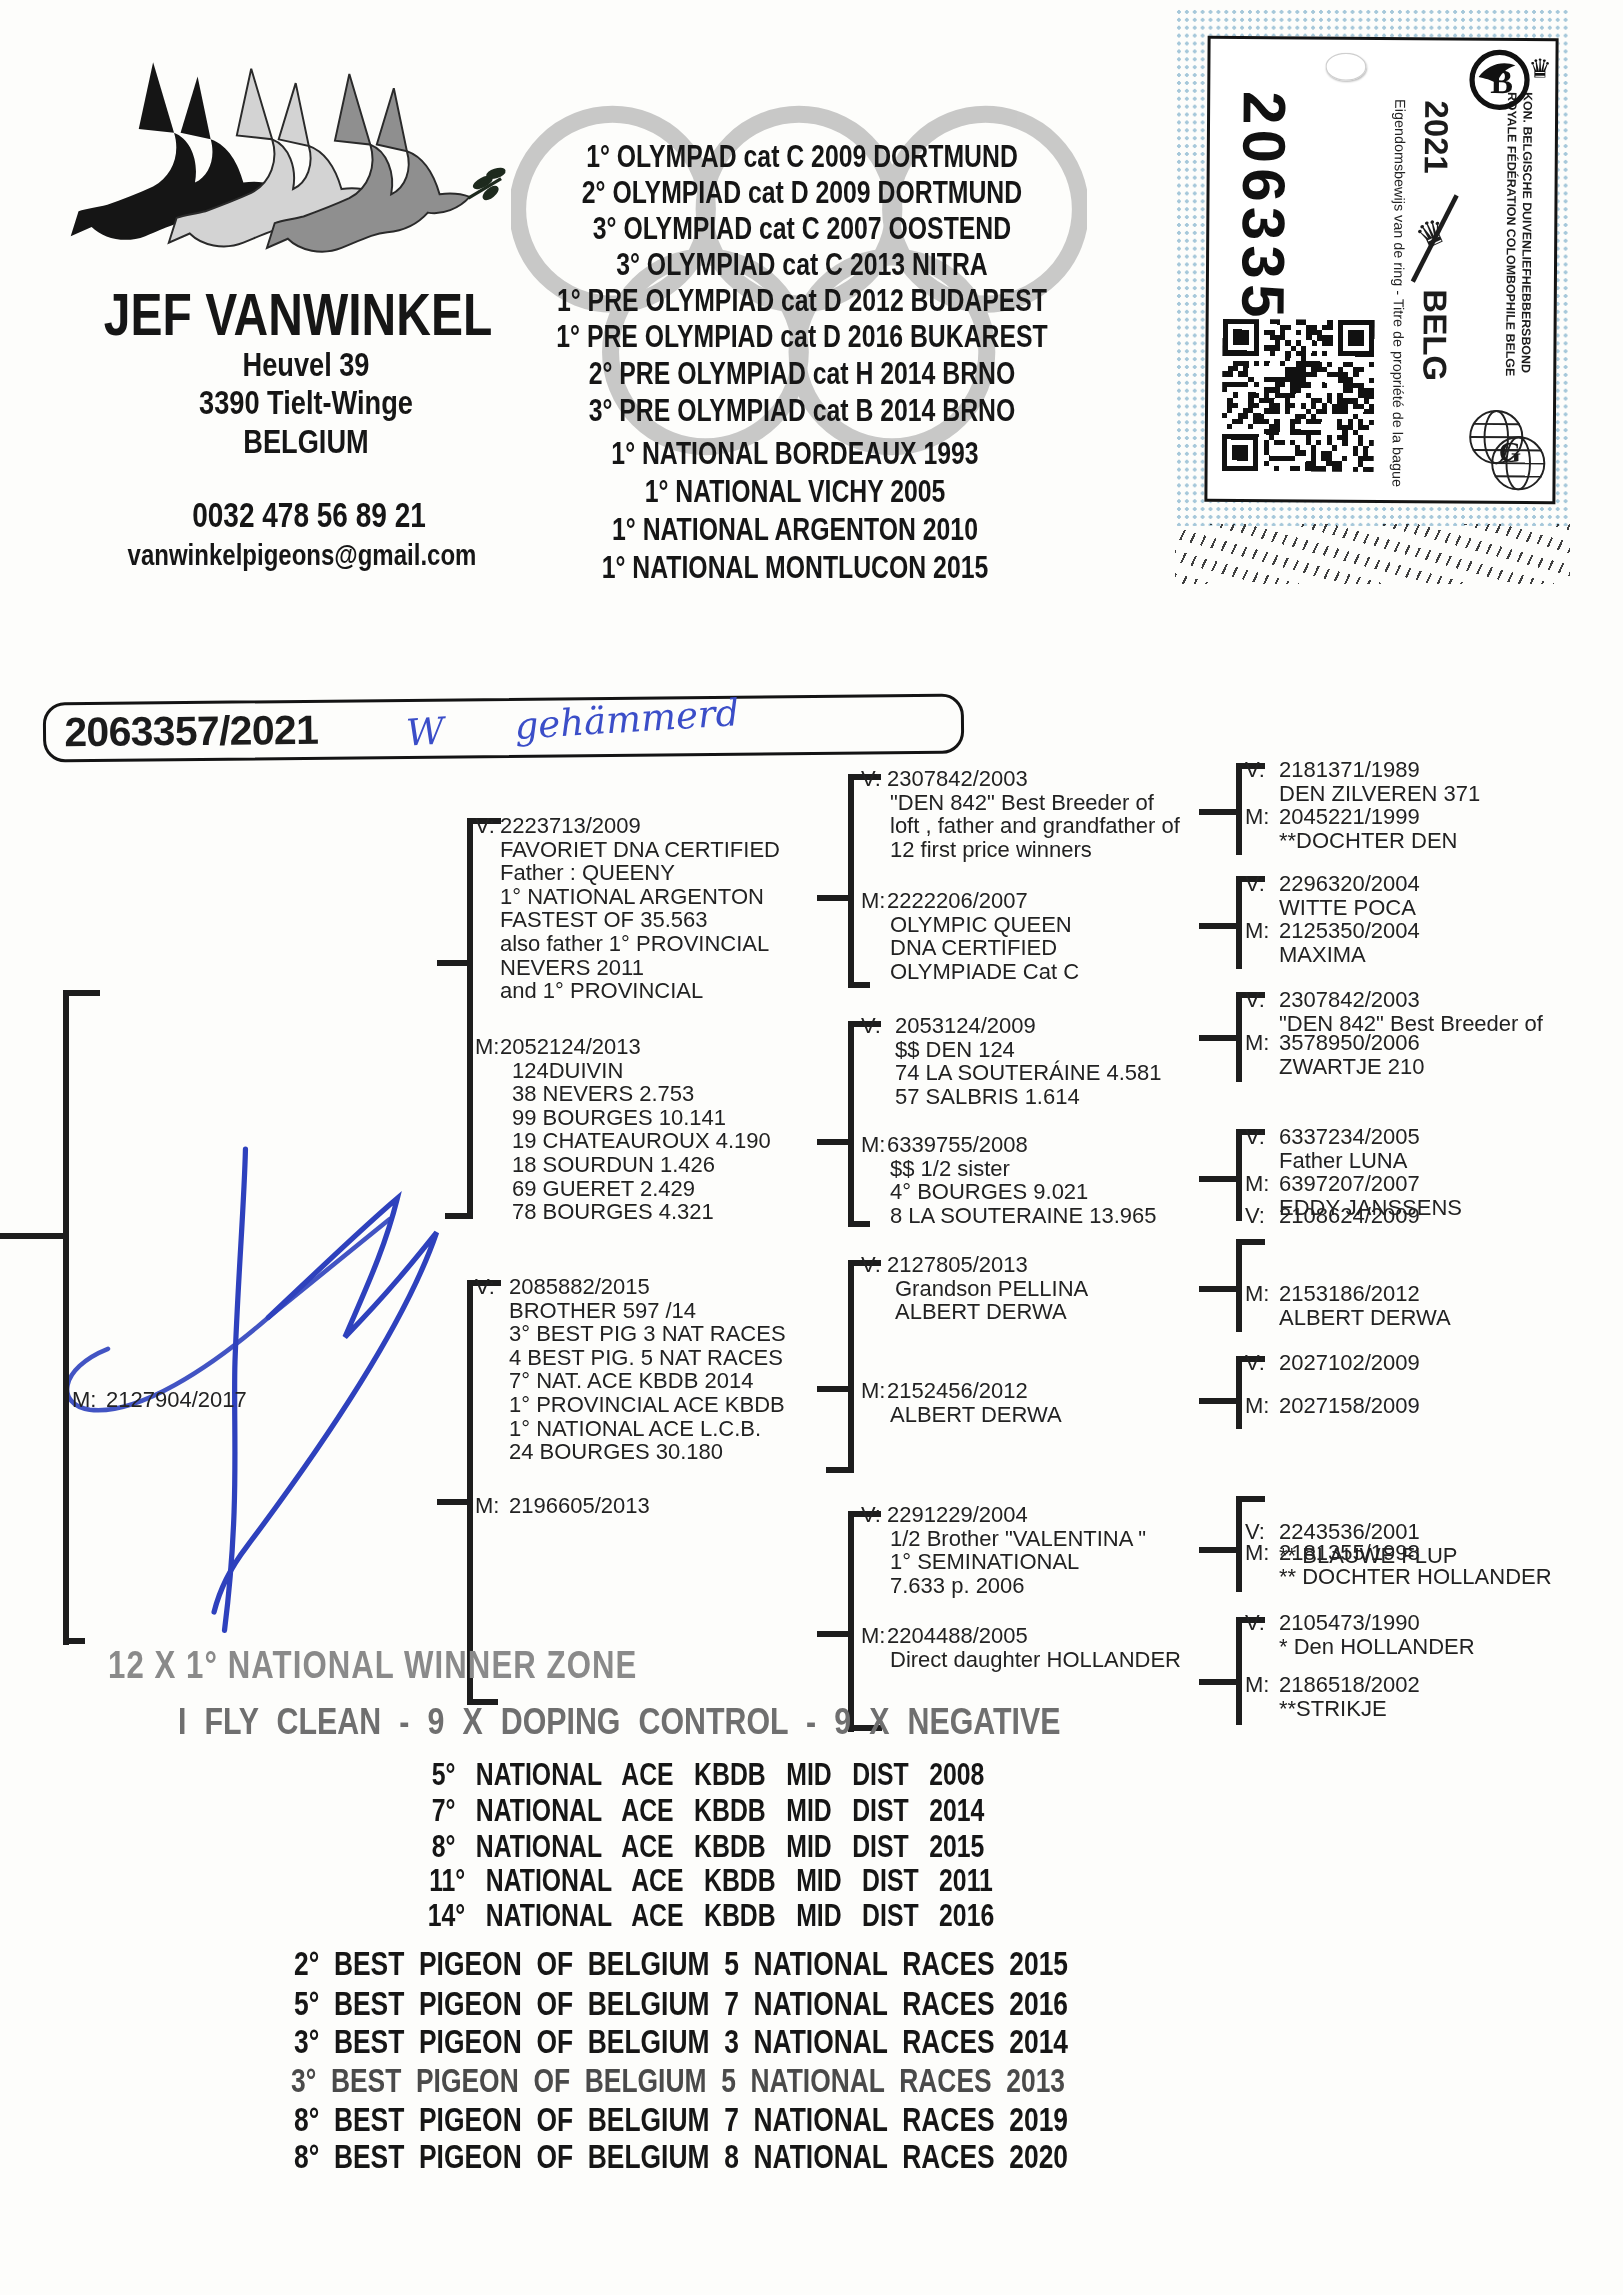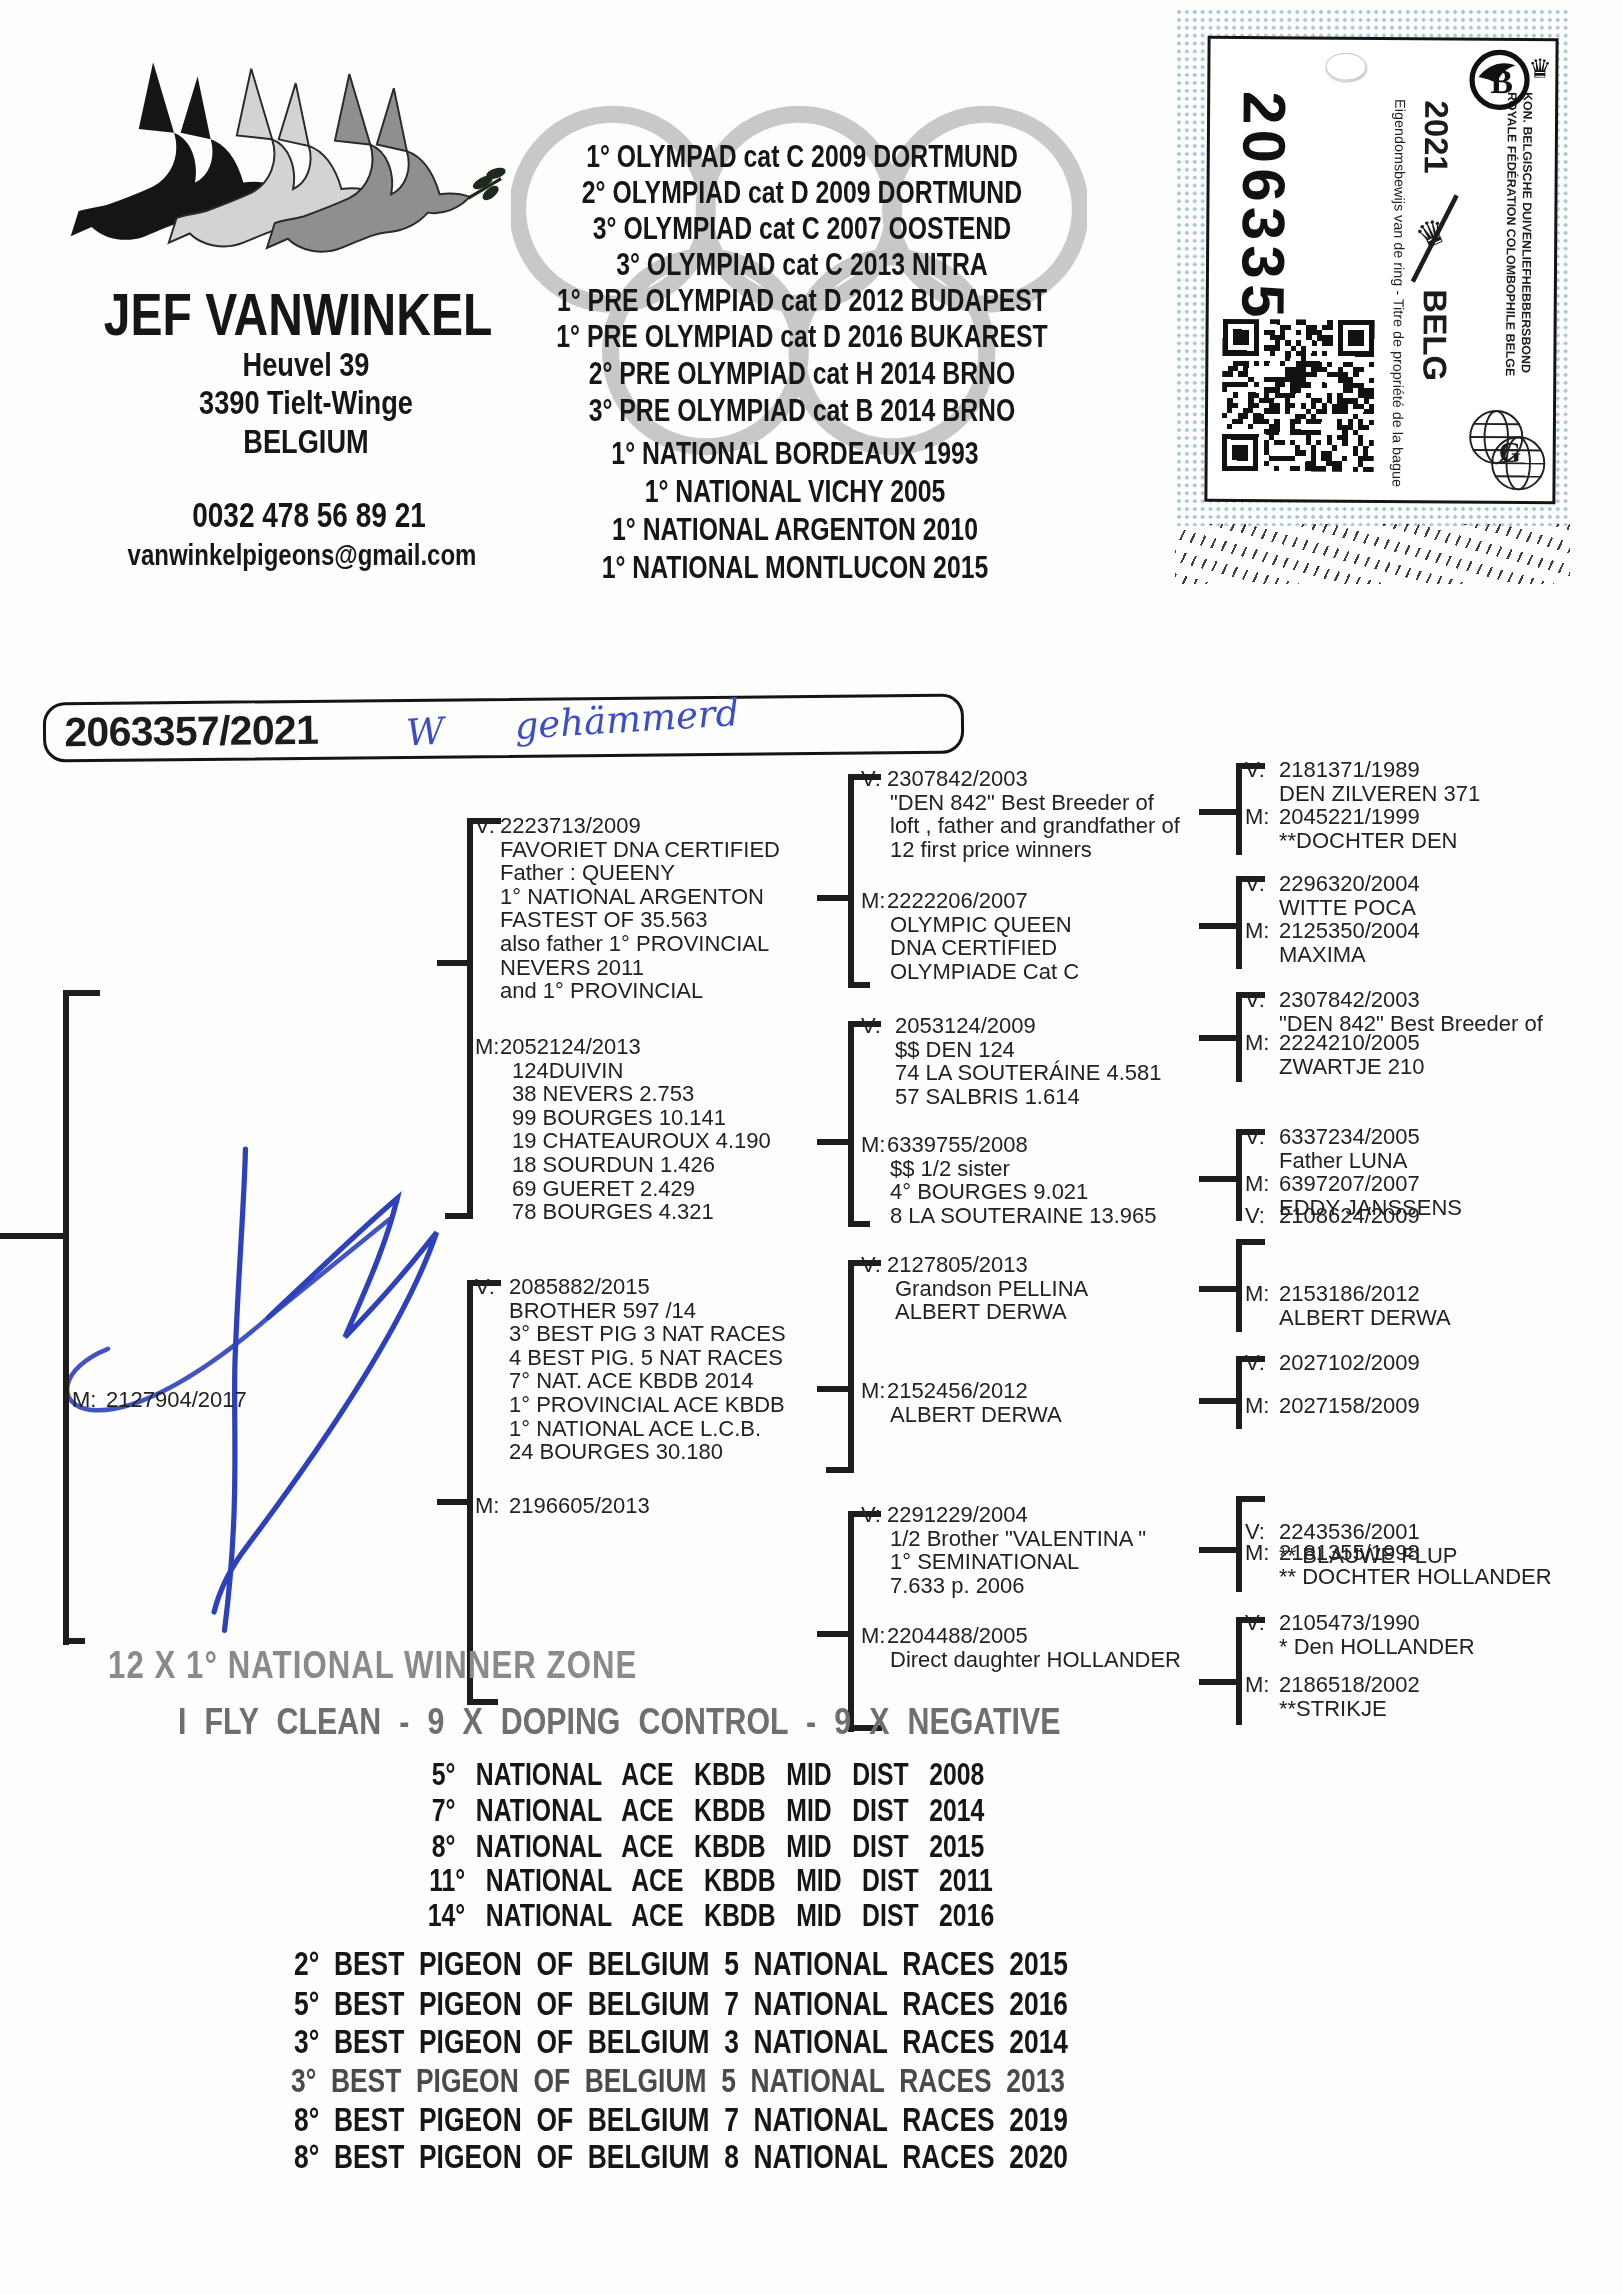--- a/index.html
+++ b/index.html
@@ -684,21 +684,21 @@
         <div>MAXIMA</div>
       </div>
   </div>
   <div class="entry" style="left:1245px;top:988px;">
     <div class="erow"><span class="elabel">V:</span><span>2307842/2003</span></div>
     <div class="elines">
         <div>"DEN 842" Best Breeder of</div>
       </div>
   </div>
   <div class="entry" style="left:1245px;top:1031px;">
-    <div class="erow"><span class="elabel">M:</span><span>2224210/2005</span></div>
+    <div class="erow"><span class="elabel">M:</span><span>3578950/2006</span></div>
     <div class="elines">
         <div>ZWARTJE 210</div>
       </div>
   </div>
   <div class="entry" style="left:1245px;top:1125px;">
     <div class="erow"><span class="elabel">V:</span><span>6337234/2005</span></div>
     <div class="elines">
         <div>Father LUNA</div>
       </div>
   </div>

